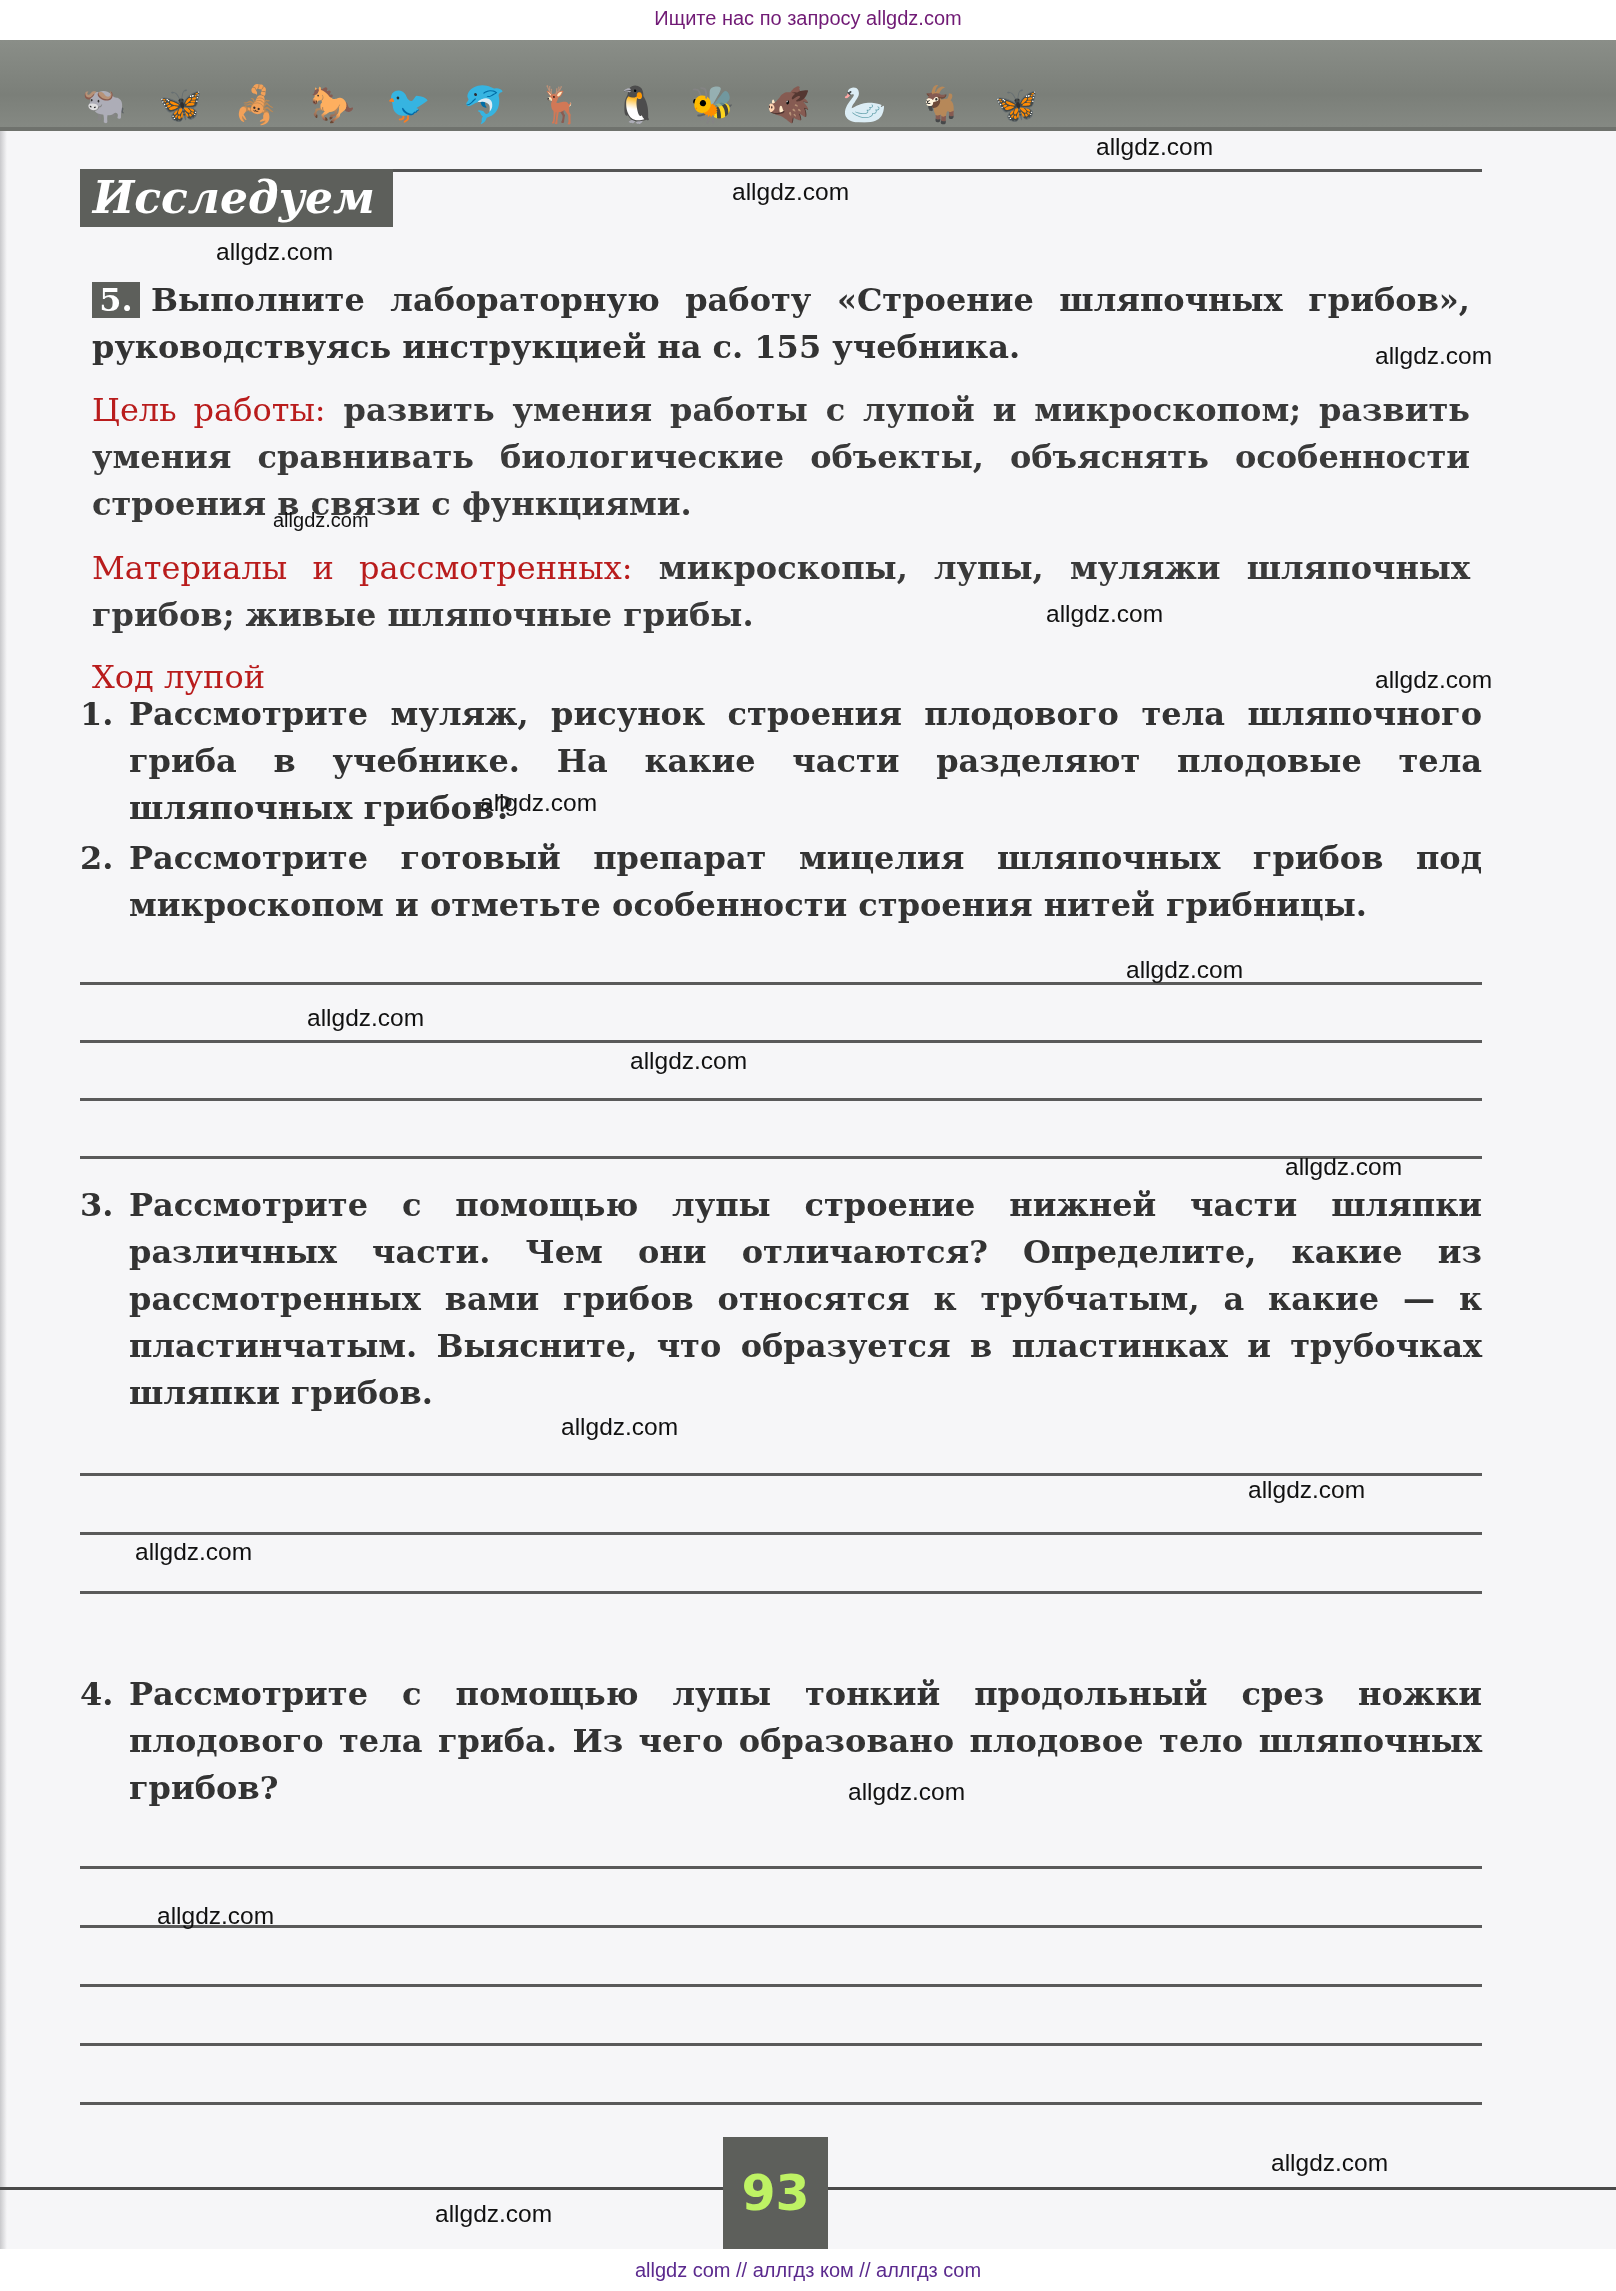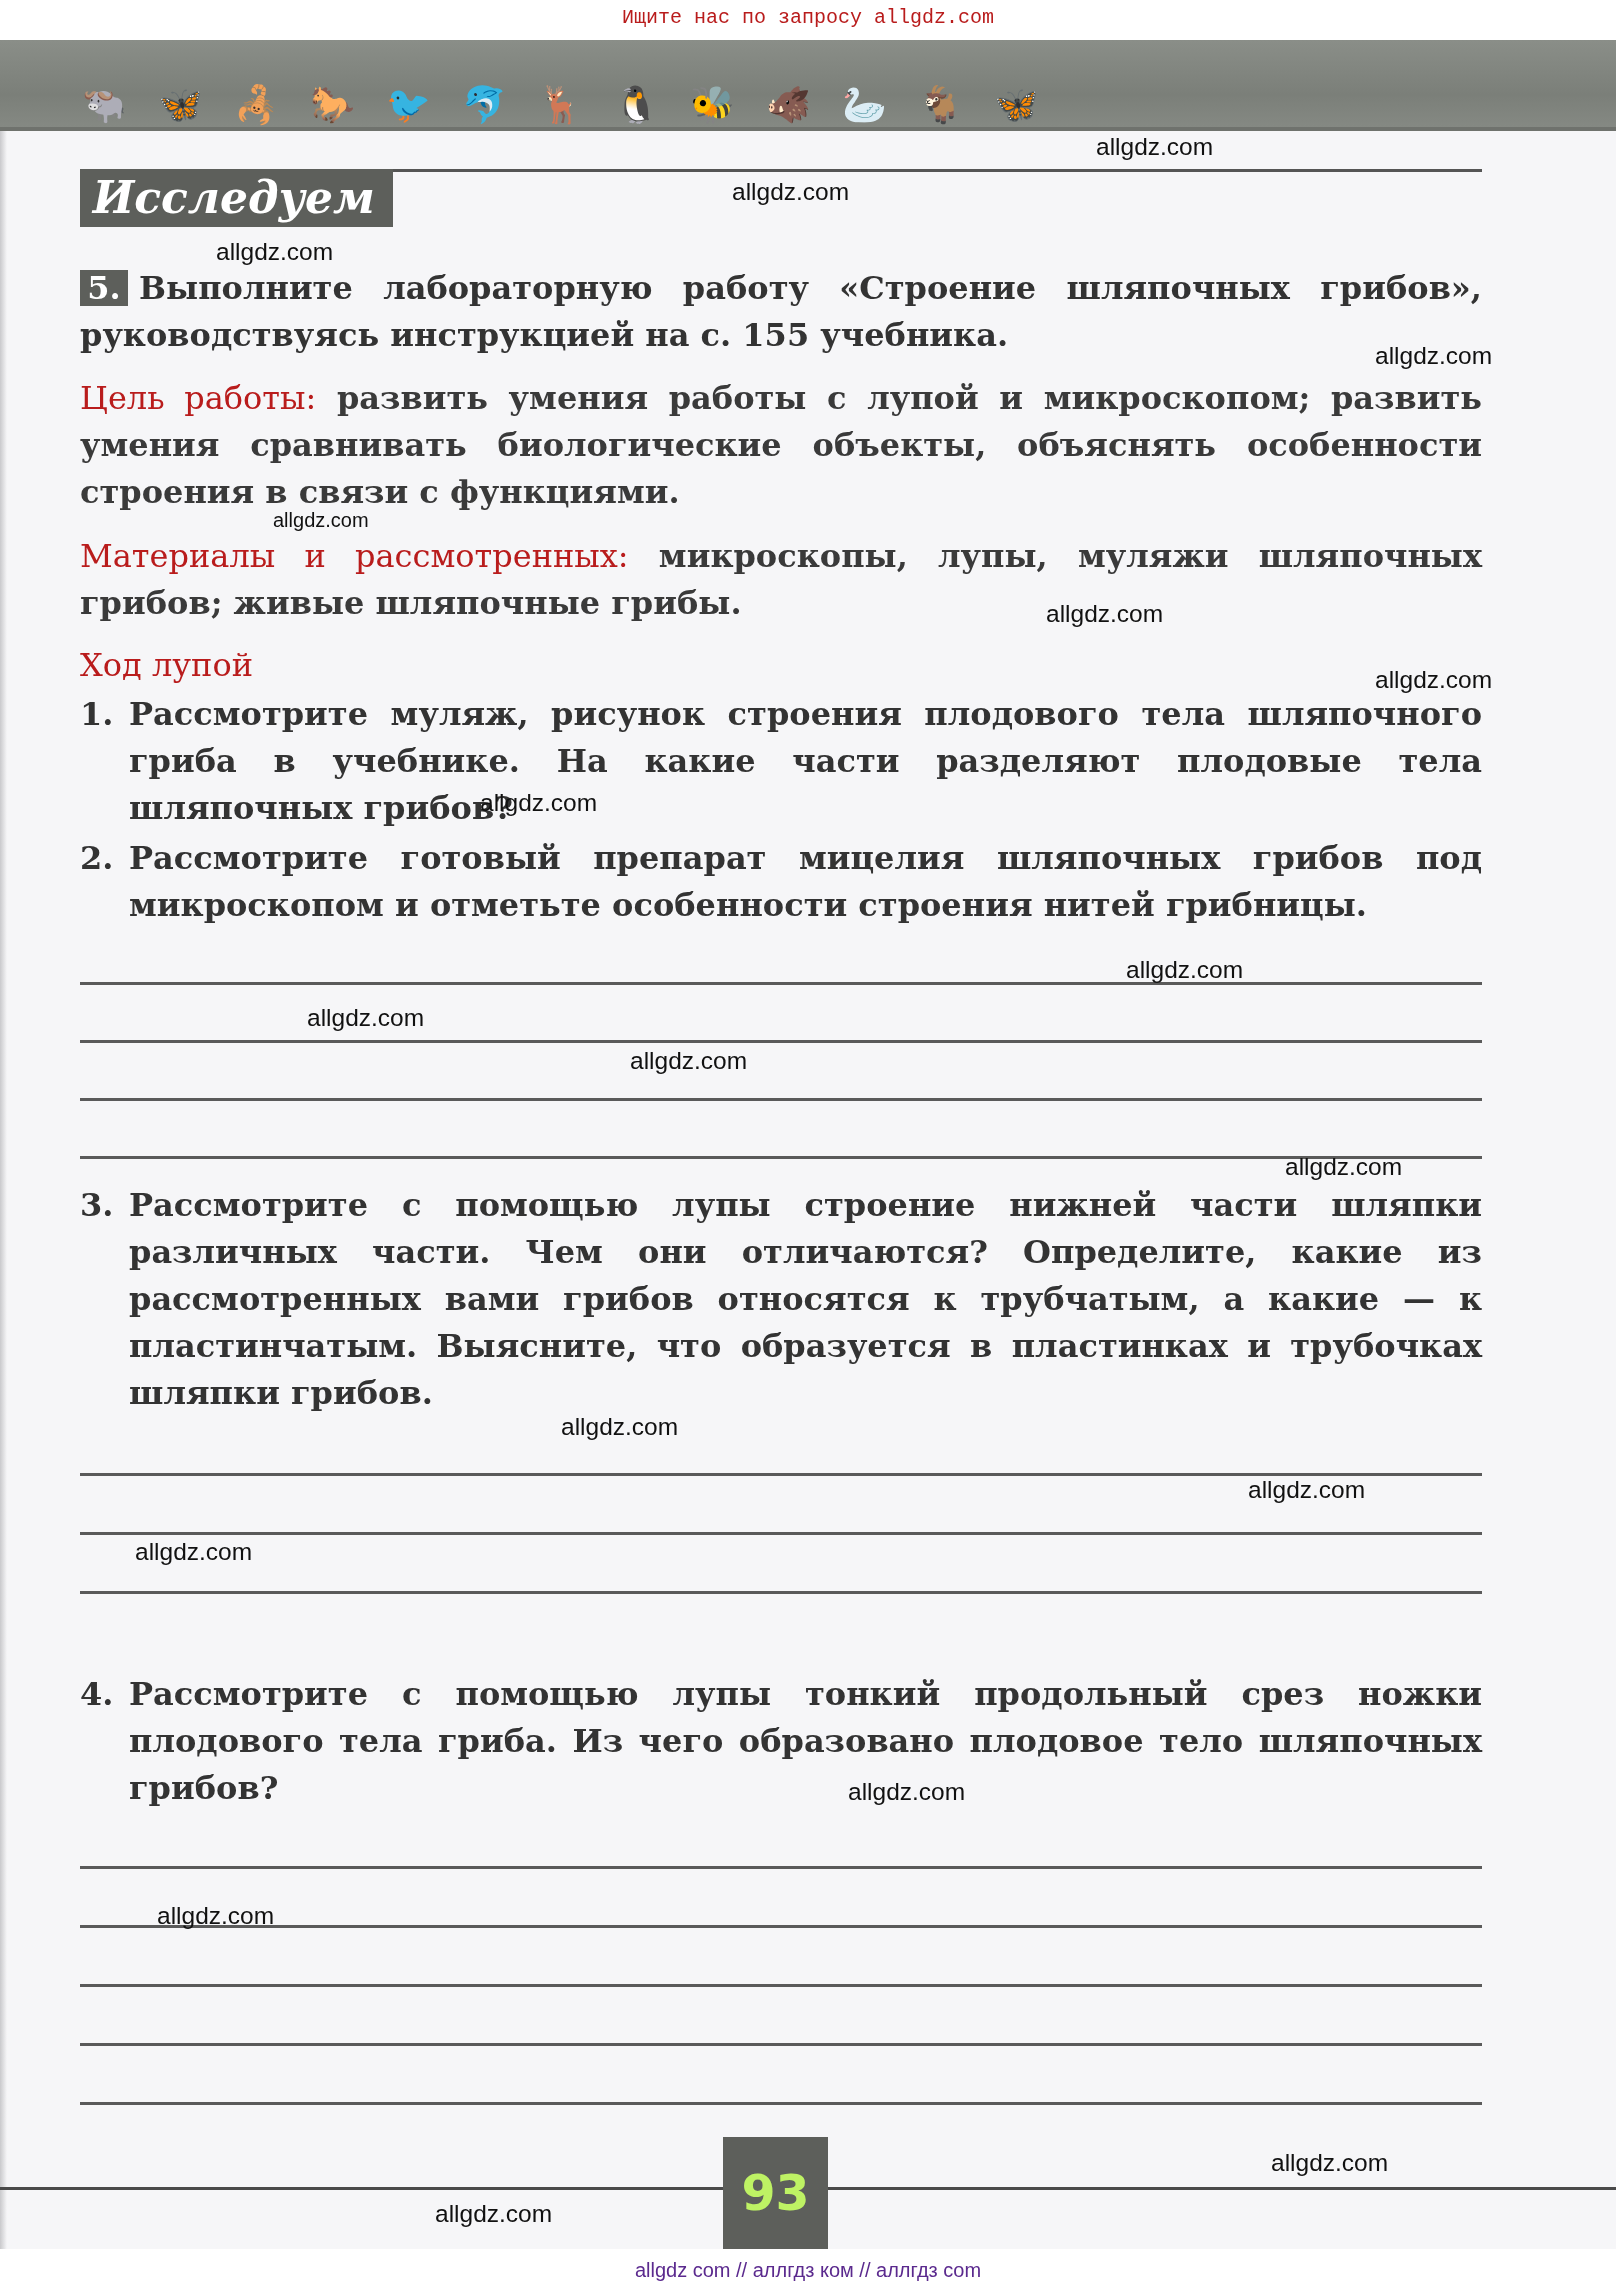--- a/index.html
+++ b/index.html
@@ -5,42 +5,42 @@
   html, body { margin: 0; padding: 0; }
   body {
     width: 1616px; height: 2291px; position: relative; overflow: hidden;
     background: #f4f4f6;
     font-family: "DejaVu Serif", serif;
     color: #2d2d2d;
   }
   .top-promo {
     position: absolute; left: 0; top: 0; width: 1616px; height: 40px;
     background: #ffffff; text-align: center;
-    font-family: Liberation Mono, monospace; font-size: 20px; color: #b91c1c;
+    font-family: Liberation Sans, sans-serif; font-size: 20px; color: #701a75;
     line-height: 36px;
   }
   .banner {
     position: absolute; left: 0; top: 40px; width: 1616px; height: 91px;
     background: linear-gradient(#8a8e88, #7b7f79 60%, #868a84);
   }
   .banner .strip { position: absolute; left: 0; right: 0; bottom: 0; height: 3.6px; background: #6f726d; }
   .animals { position: absolute; left: 82px; top: 44px; height: 45px; display: flex; gap: 36px; }
   .animal { width: 40px; height: 42px; color: #f2f2f2; font-size: 36px; line-height: 42px; text-align: center; font-family: "DejaVu Sans", sans-serif; }
   .page { position: absolute; left: 0; top: 131px; width: 1616px; height: 2118px; background: #f6f6f8; }
   .left-shadow { position: absolute; left: 0; top: 131px; width: 7.3px; height: 2118px; background: linear-gradient(90deg,#c9c9cc,#f6f6f8); }
 
   .section-rule { position: absolute; left: 80px; top: 169px; width: 1402px; height: 2.7px; background: #555; }
   .section-tag {
     position: absolute; left: 80px; top: 169px; width: 313px; height: 58px;
     background: #5d5f5b; color: #fff;
     font-family: "DejaVu Serif", serif; font-style: italic; font-weight: bold;
     font-size: 44px; line-height: 58px; padding-left: 12.7px; box-sizing: border-box;
   }
   .content { position: absolute; left: 80px; width: 1402px; font-size: 32px; line-height: 47px; font-weight: bold; color: #333; }
-  .content p { margin: 0; text-align: justify; }
+  .content p { margin: 12px; text-align: justify; }
   .task-num {
     display: inline-block; background: #5d5f5b; color: #fff; padding: 0 7.3px;
     margin-right: 11px; line-height: 36px; font-weight: bold;
   }
   .label-strong { font-weight: 400; color: #b91c1c; }
   .normal { font-weight: bold; color: #3a3a3a; }
   .list-item { display: flex; }
   .list-item .n { width: 49px; flex: 0 0 49px; }
   .list-item .t { flex: 1; text-align: justify; }
   .line { position: absolute; left: 80px; width: 1402px; height: 2.7px; background: #5a5a5a; }

